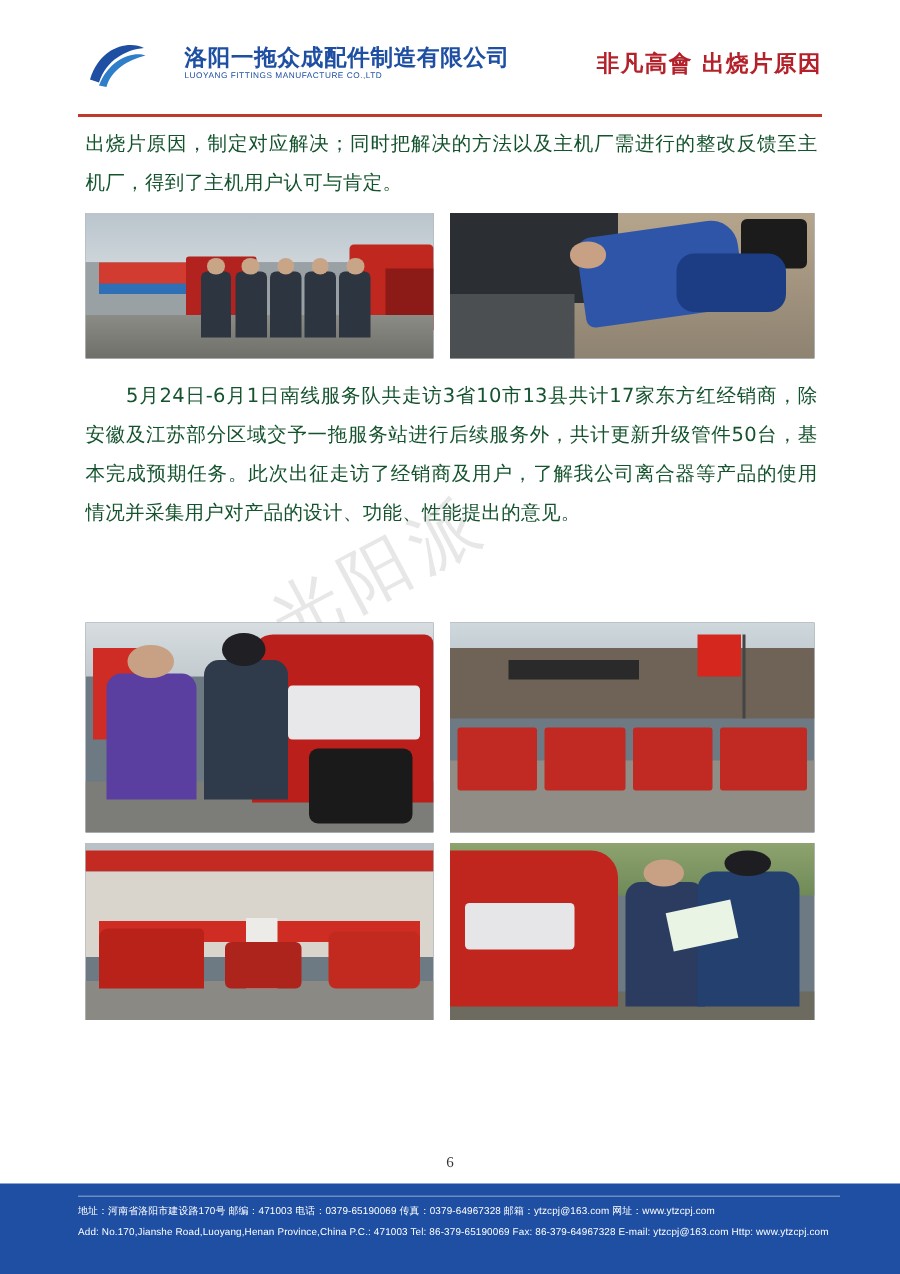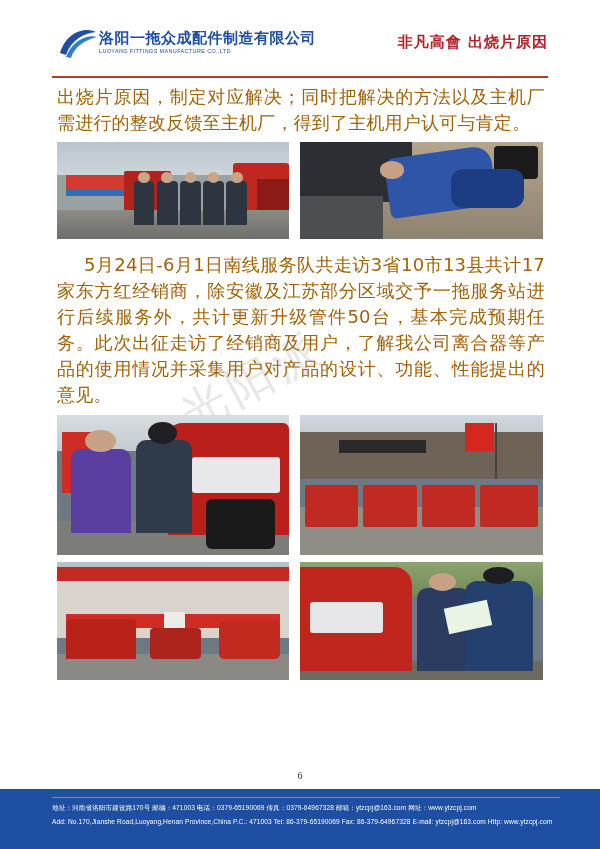--- a/index.html
+++ b/index.html
@@ -24,21 +24,21 @@
     left: 0; top: 0;
     width: 600px;
     height: 78px;
     background: #ffffff;
   }
   .logo-block {
     position: absolute;
     left: 57px; top: 26px;
     display: flex;
     align-items: center;
-    gap: 0;
+    gap: 24px;
   }
   .logo-mark {
     width: 42px; height: 34px;
     position: relative;
     flex: none;
   }
   .logo-text {
     display: flex;
     flex-direction: column;
     justify-content: center;
@@ -74,23 +74,23 @@
     position: absolute;
     left: 52px; top: 76px;
     width: 496px;
     height: 2px;
     background: #c0392b;
   }
   
   .para {
     position: absolute;
     font-family: "DejaVu Sans", "Liberation Sans", sans-serif;
-    font-size: 18px;
+    font-size: 13px;
     line-height: 26px;
-    color: #a16207;
+    color: #14532d;
     text-align: justify;
     letter-spacing: 0.2px;
   }
   .para-1 {
     left: 57px; top: 84px;
     width: 488px;
   }
   .para-2 {
     left: 57px; top: 252px;
     width: 488px;

